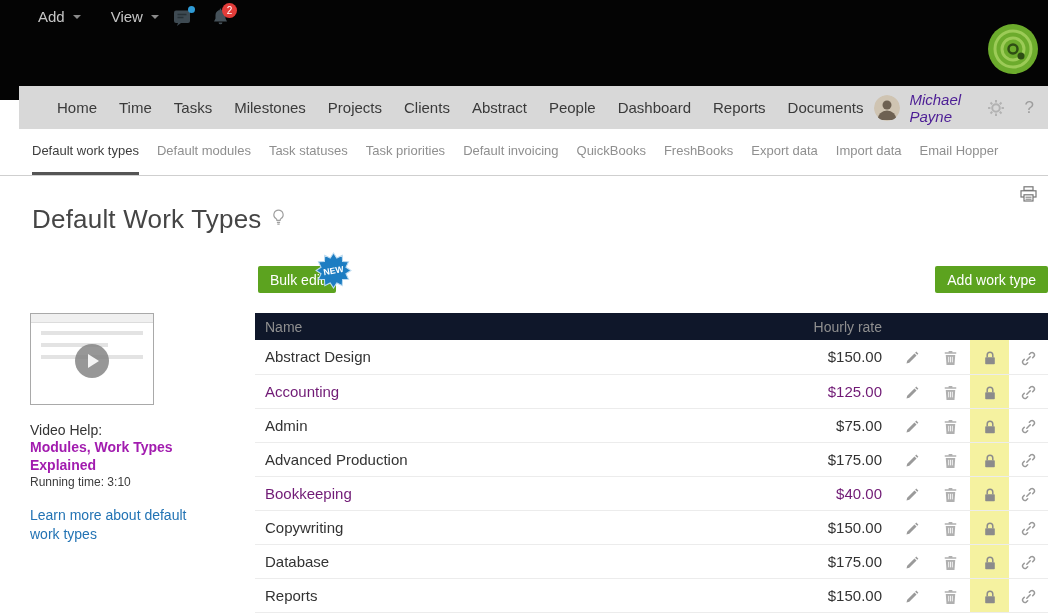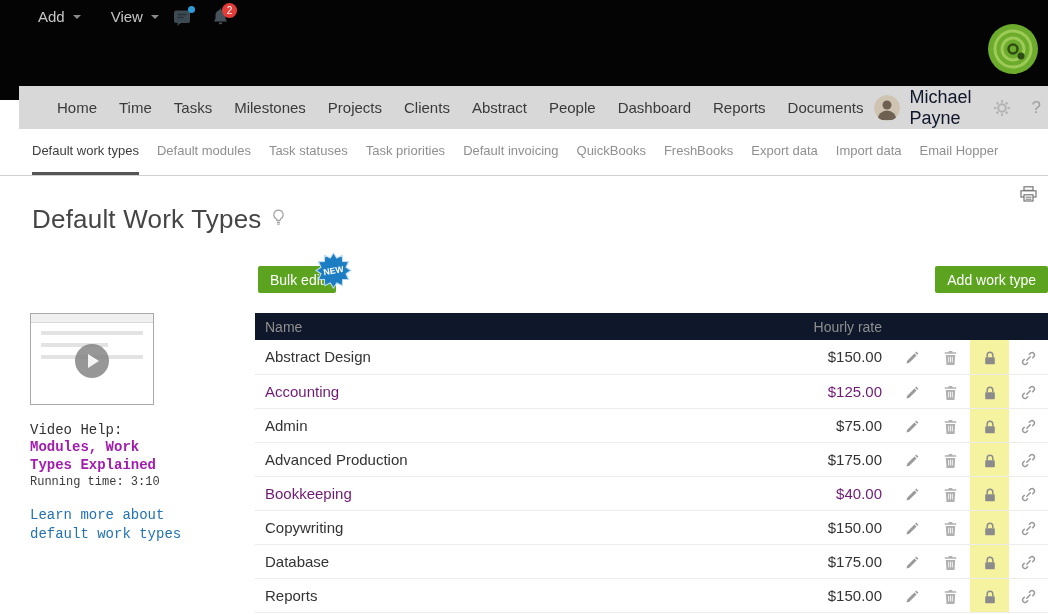--- a/index.html
+++ b/index.html
@@ -18,35 +18,35 @@
   .badge { position:absolute; top:-5px; right:-7px; min-width:15px; height:15px; border-radius:8px; background:#e23c39; color:#fff; font-size:10px; line-height:15px; text-align:center; padding:0 3px; }
   .logo { position:absolute; right:9px; top:23px; width:52px; height:52px; }
 
   
   .navbar { position:absolute; top:86px; left:0; right:0; height:43px; background:#d8d8d8; display:flex; align-items:center; padding:0 14px 0 38px; font-size:15px; color:#3a3a3a;margin-left:19px; }
   .nav-items { display:flex; align-items:center; }
   .nav-item { padding:0 11px; cursor:pointer; white-space:nowrap; }
   .nav-item:first-child { padding-left:0; }
   .nav-right { margin-left:auto; display:flex; align-items:center; }
   .avatar { width:26px; height:26px; border-radius:50%; overflow:hidden; flex:none; }
-  .user-name { font-size:18px; color:#0f172a; margin-left:9px; cursor:pointer; }
+  .user-name { font-size:15px; color:#4c1d95; margin-left:9px; cursor:pointer;font-style:italic; }
   .gear { margin-left:22px; cursor:pointer; display:flex; }
   .help-q { color:#9d9d9d; font-size:17px; margin-left:20px; cursor:pointer; }
 
   
   .tabsbar { position:absolute; top:129px; left:0; right:0; height:47px; background:#fff; border-bottom:1px solid #cfcfcf; display:flex; align-items:stretch; padding-left:32px; gap:18px; font-size:13px; color:#8f8f8f; }
   .tab { display:flex; align-items:center; border-bottom:3px solid transparent; cursor:pointer; white-space:nowrap; }
   .tab.active { color:#3d3d3d; border-bottom-color:#555; }
 
   
   .print-btn { position:absolute; top:186px; right:11px; cursor:pointer; }
   .page-title-row { position:absolute; top:204px; left:32px; display:flex; align-items:center; gap:10px; }
   .page-title-text { font-size:26px; font-weight:300; color:#454545; letter-spacing:0.2px; }
 
-  .sidebar { position:absolute; left:30px; top:313px; width:205px;font-family:Liberation Mono, monospace; }
+  .sidebar { position:absolute; left:30px; top:313px; width:205px; }
   .video-thumb { position:relative; width:124px; height:92px; border:1px solid #a9a9a9; background:#fff; cursor:pointer; }
   .thumb-bar { height:9px; background:#f0f0f0; border-bottom:1px solid #dcdcdc; }
   .thumb-line { height:4px; background:#e3e3e3; margin:8px 10px 0 10px; }
   .thumb-line.short { width:55%; }
   .play-circle { position:absolute; left:50%; top:52%; transform:translate(-50%,-50%); width:34px; height:34px; border-radius:50%; background:rgba(125,125,125,0.8); display:flex; align-items:center; justify-content:center; }
   .play-triangle { width:0; height:0; border-left:11px solid #f4f4f4; border-top:7px solid transparent; border-bottom:7px solid transparent; margin-left:3px; }
   .vh-heading { margin-top:17px; font-size:14px; color:#333; }
   .vh-title { font-size:14px; font-weight:700; color:#a21caf; line-height:1.3; width:150px; }
   .vh-time { font-size:12px; color:#3c3c3c; margin-top:1px; }
   .vh-link { margin-top:17px; font-size:14px; color:#2273b4; width:175px; line-height:1.35; cursor:pointer; }

